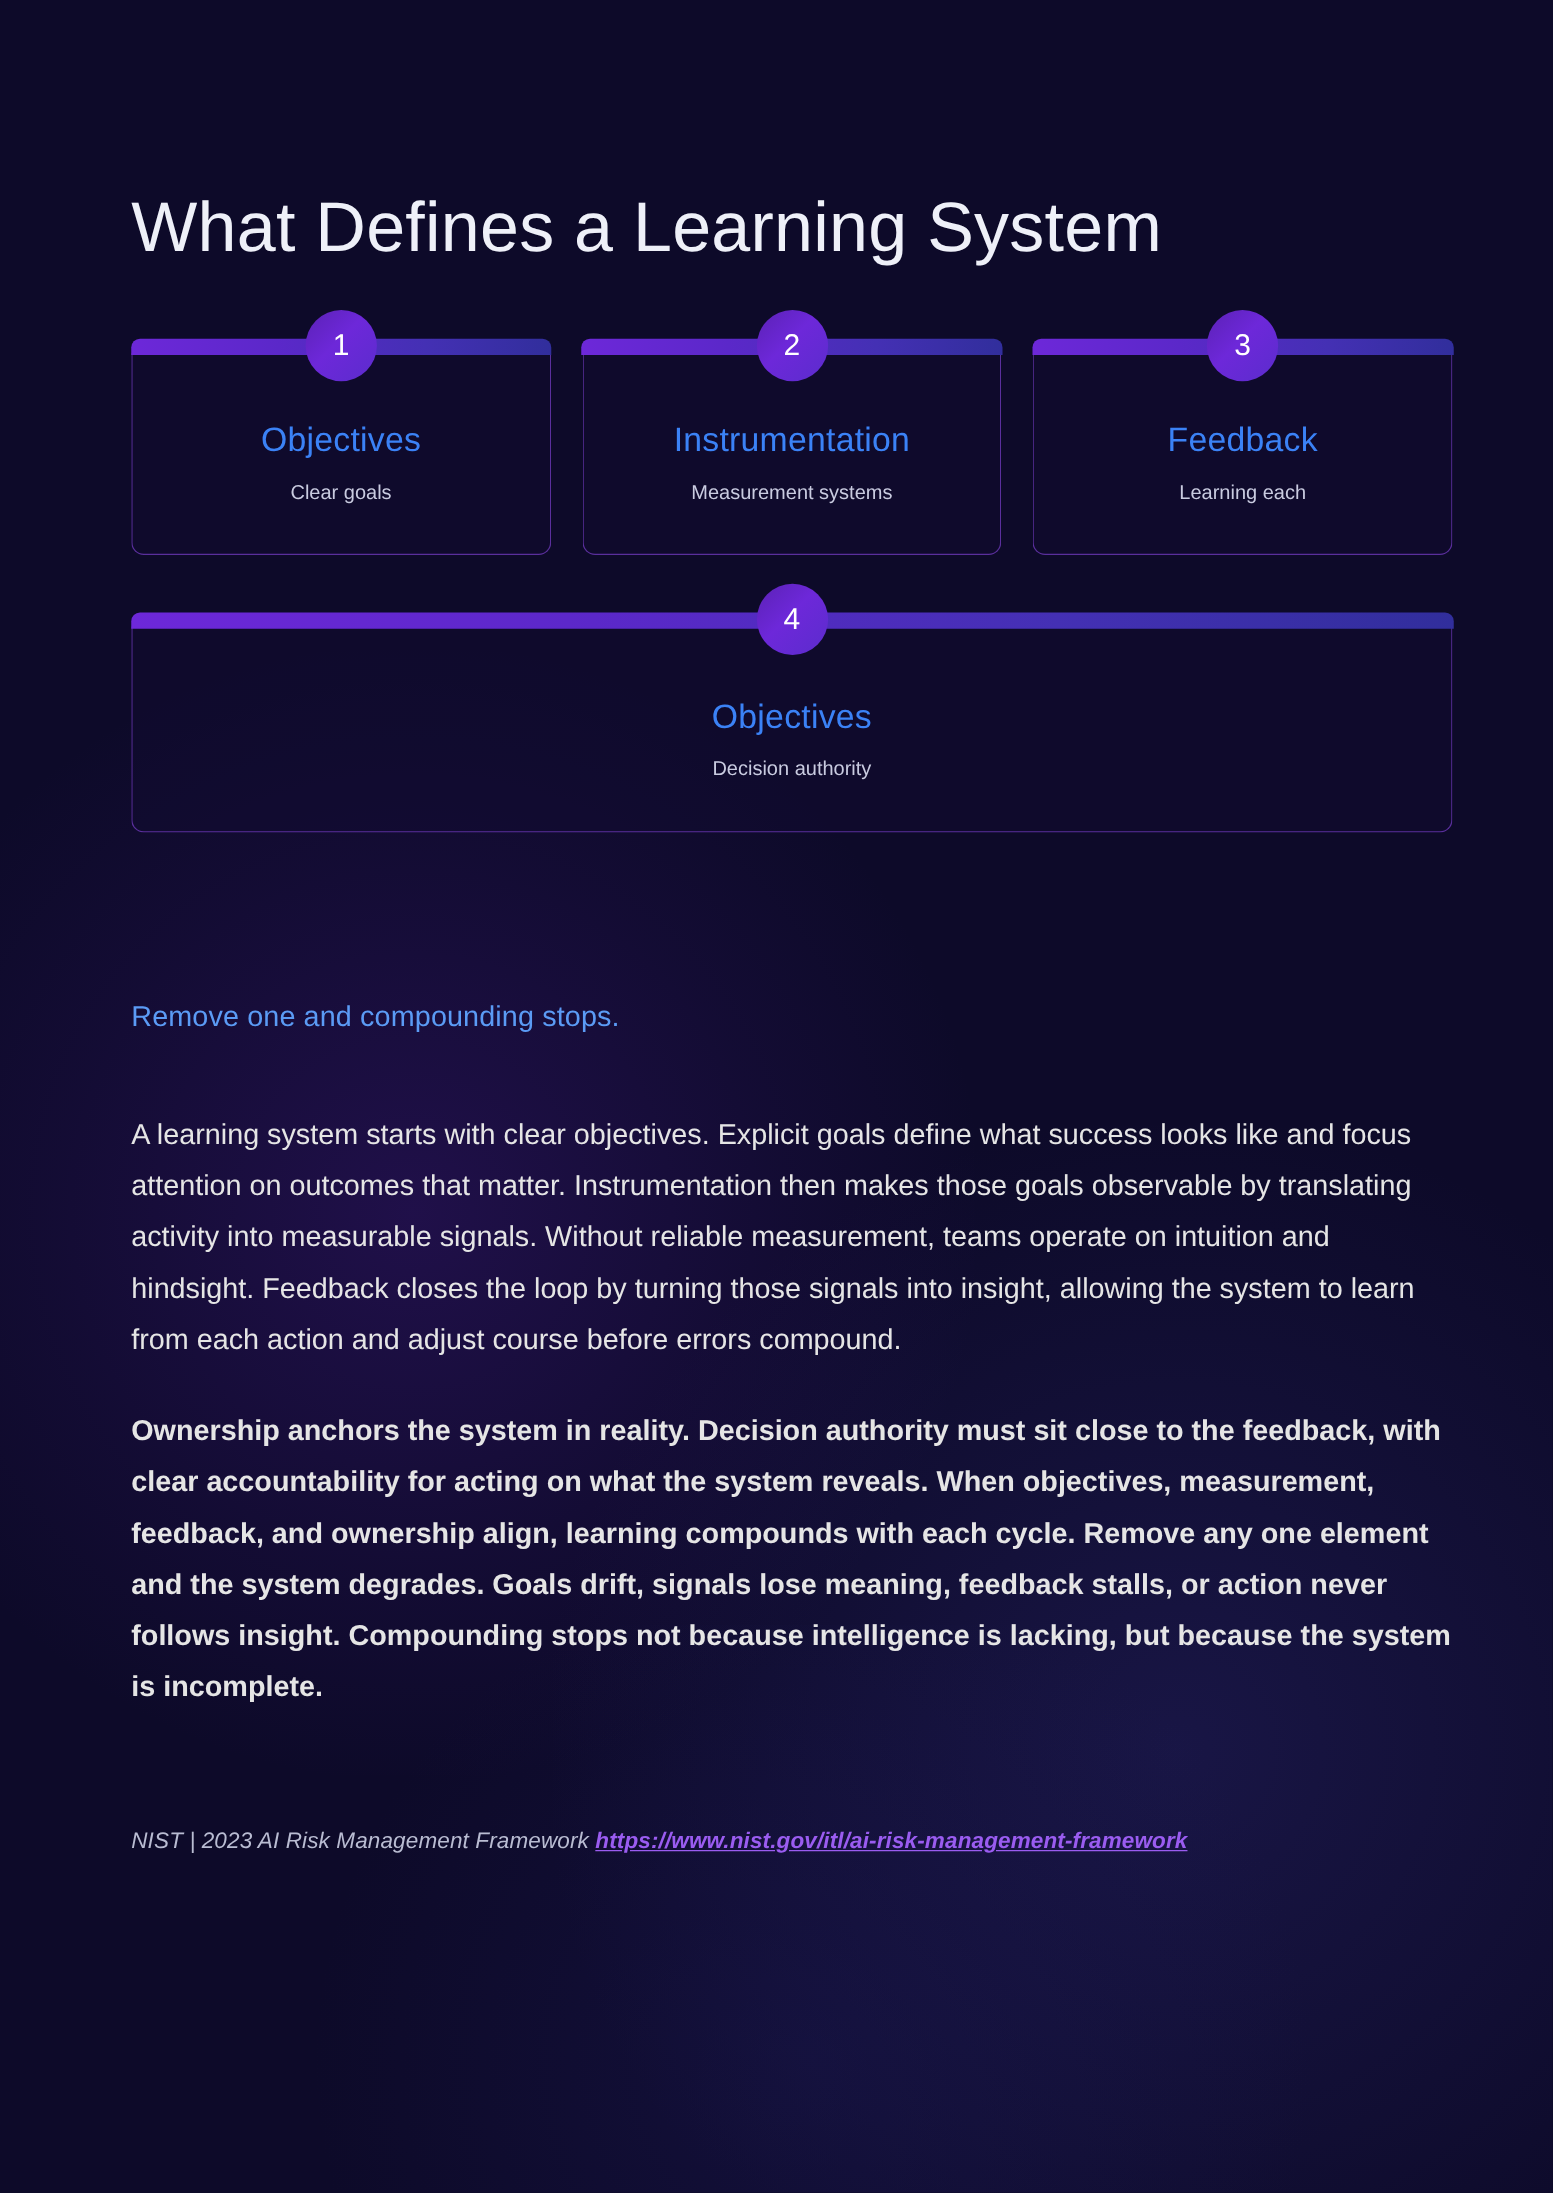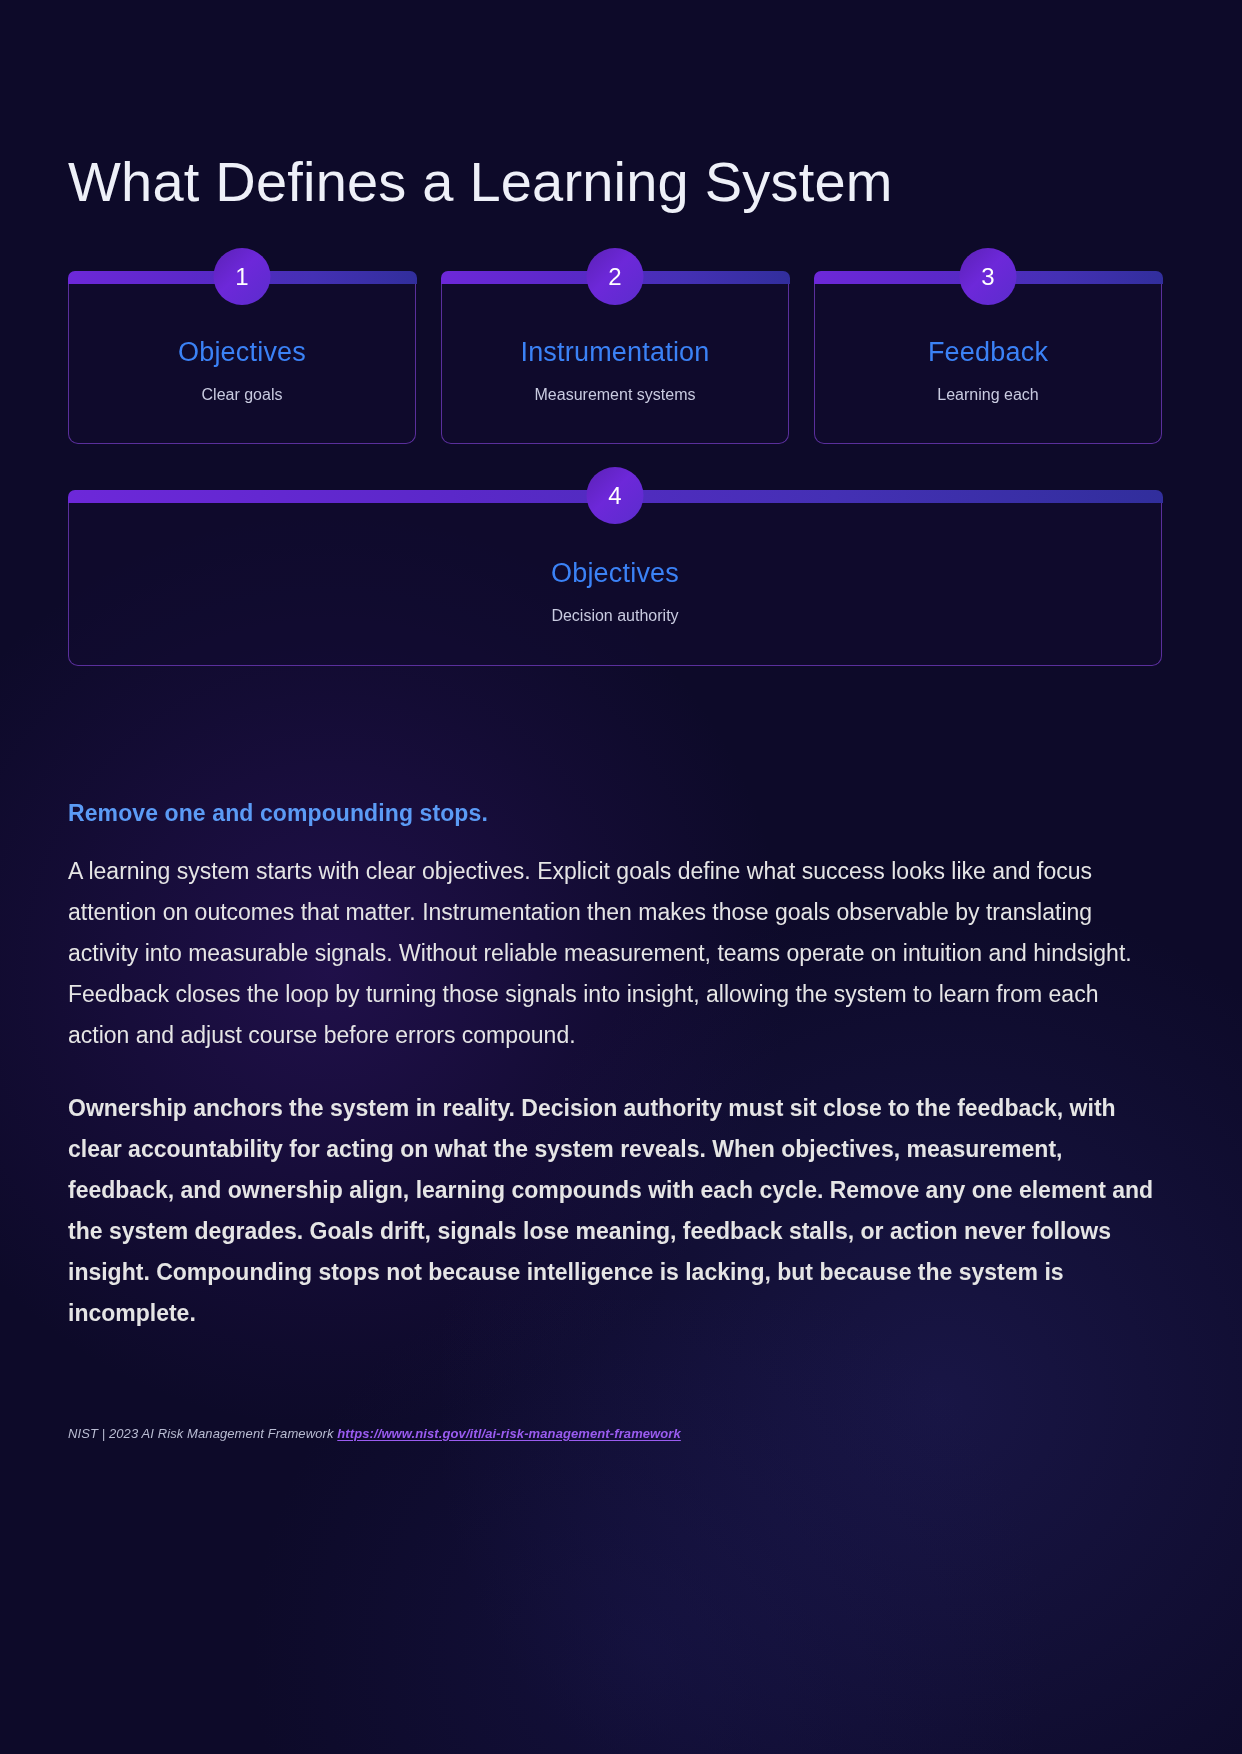--- a/index.html
+++ b/index.html
@@ -36,21 +36,21 @@
     left: 200px; top: 1300px;
     width: 900px; height: 700px;
     background: radial-gradient(circle at 50% 50%, rgba(30,27,90,0.35) 0%, rgba(13,10,41,0) 70%);
   }
 
   .page {
     position: relative;
     z-index: 2;
     width: 1242px;
     height: 1232px;
-    padding: 150px 80px 0 68px;
+    padding: 150px 80px 0 105px;
   }
 
   
   .page-title {
     font-size: 56px;
     font-weight: 300;
     letter-spacing: 0.2px;
     color: #eef0f8;
     line-height: 1.15;
     margin-bottom: 68px;
@@ -123,39 +123,39 @@
     font-weight: 300;
     color: #c9cbe0;
     text-align: center;
   }
 
   
   .body-block { margin-top: 134px; }
 
   .lede {
     font-size: 23px;
-    font-weight: 700;
+    font-weight: 400;
     color: #5b9bf5;
     letter-spacing: 0.1px;
-    margin-bottom: 24px;
+    margin-bottom: 60px;
   }
 
   .para {
     font-size: 23px;
     font-weight: 300;
     line-height: 1.78;
     color: #e5e5e5;
     margin-bottom: 32px;
   }
   .para:last-of-type { margin-bottom: 16px; font-weight: bold; }
 
   
   .citation {
     margin-top: 92px;
-    font-size: 13px;
+    font-size: 18px;
     font-style: italic;
     color: #b9bcd2;
     letter-spacing: 0.1px;
   }
   .citation .cite-link {
     color: #9a5cf0;
     font-weight: 700;
     font-style: italic;
     text-decoration: underline;
     text-underline-offset: 2px;

